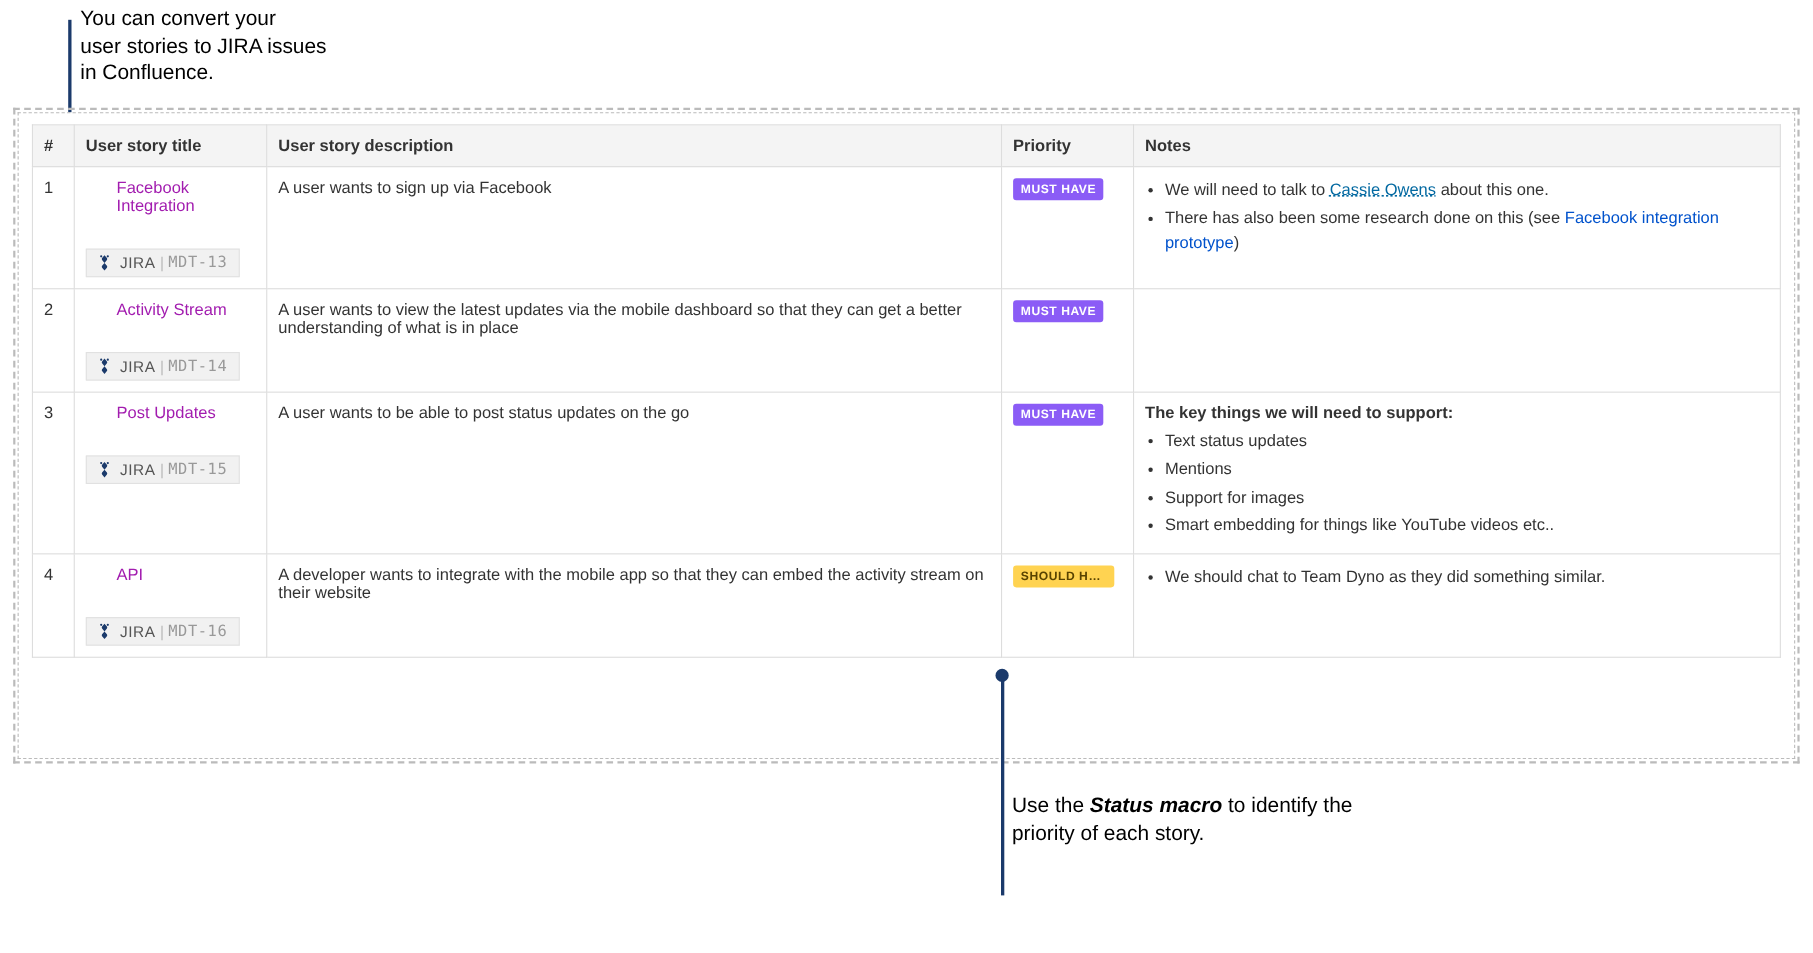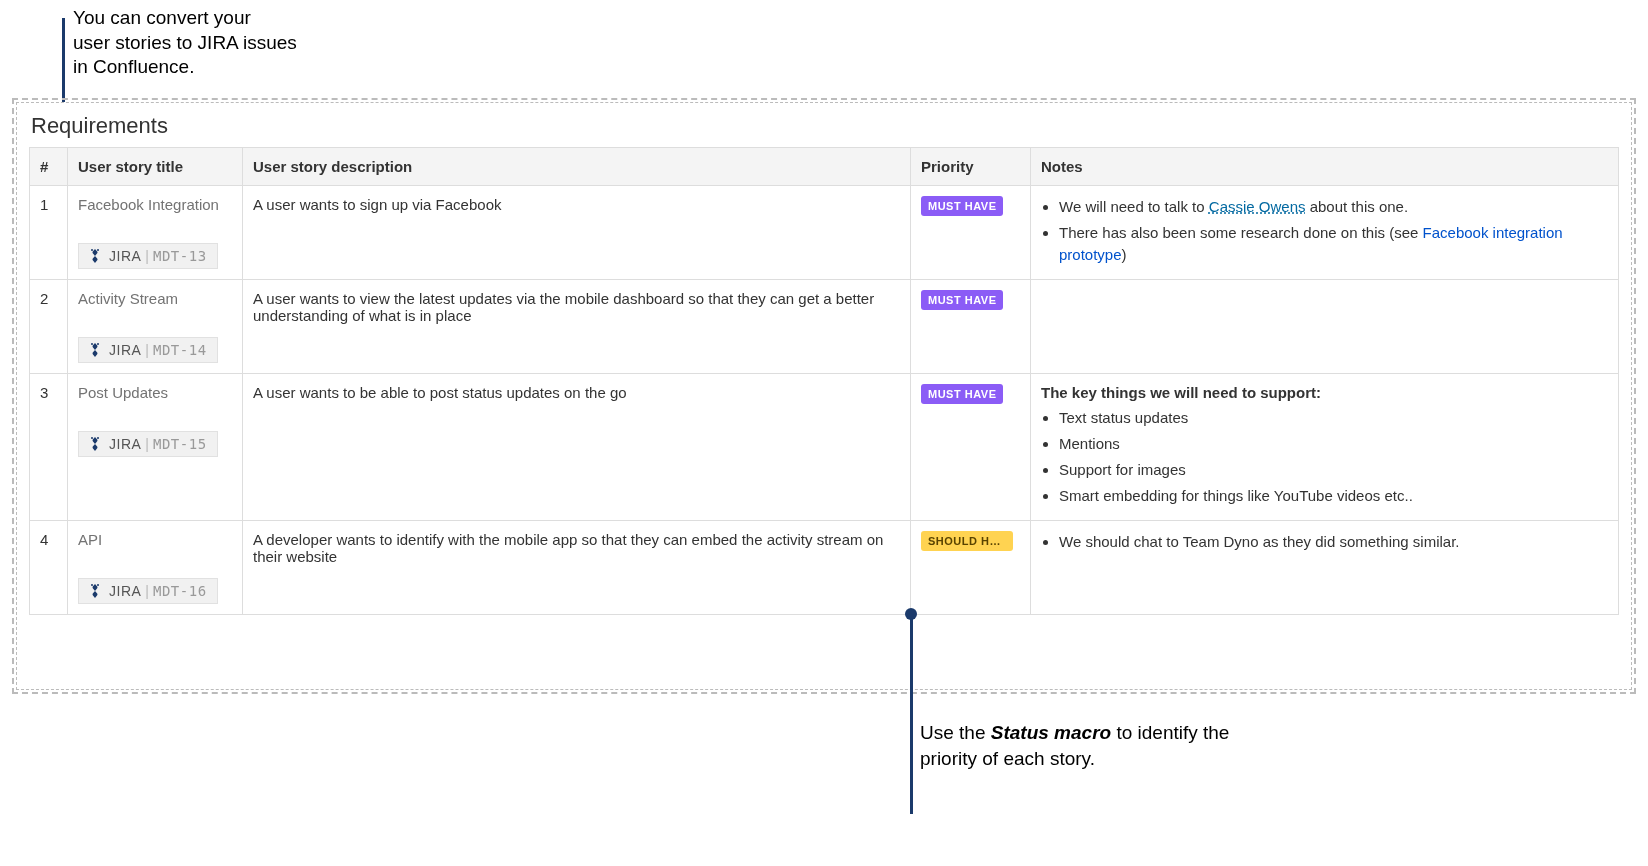--- a/index.html
+++ b/index.html
@@ -118,21 +118,21 @@
     font-weight: 700;
     color: #333;
   }
   table.req col.c-num  { width: 38px; }
   table.req col.c-title{ width: 175px; }
   table.req col.c-desc { width: 668px; }
   table.req col.c-prio { width: 120px; }
   table.req col.c-notes{ width: auto; }
   td.num { color: #555; }
 
-  .story-title { font-size: 15px; color: #737373; }
+  .story-title { font-size: 15px; color: #a21caf; margin-left: 28px; }
 
   
   .jira-loz {
     display: inline-flex;
     align-items: center;
     gap: 6px;
     background: #f1f1f1;
     border: 1px solid #e1e1e1;
     padding: 4px 10px 4px 8px;
     margin-top: 30px;
@@ -184,21 +184,20 @@
   <div class="callout-top">
     <span>You can convert your</span><br>
     <span>user stories to JIRA issues</span><br>
     <span>in Confluence.</span>
   </div>
   <div class="callout-top-line"></div>
   <div class="callout-top-dot"></div>
 
   <div class="frame-outer">
     <div class="frame-inner">
-      <div class="section-title">Requirements</div>
 
       <table class="req">
         <colgroup>
           <col class="c-num">
             <col class="c-title">
             <col class="c-desc">
             <col class="c-prio">
             <col class="c-notes">
         </colgroup>
         <thead>
@@ -311,21 +310,21 @@
                       <path fill="#1b3a6b" d="M8 1l2.2 2.6c.4.5.4 1.2 0 1.7L8 8 5.8 5.3c-.4-.5-.4-1.2 0-1.7L8 1zm0 7l2.2 2.6c.4.5.4 1.2 0 1.7L8 15l-2.2-2.7c-.4-.5-.4-1.2 0-1.7L8 8z"></path>
                       <circle cx="5" cy="2" r="1" fill="#1b3a6b"></circle>
                       <circle cx="11" cy="2" r="1" fill="#1b3a6b"></circle>
                     </svg>
                 </span>
                 <span class="jira-label">JIRA</span>
                 <span class="jira-sep">|</span>
                 <span class="jira-key">MDT-16</span>
               </span>
             </td>
-            <td>A developer wants to identify with the mobile app so that they can embed the activity stream on their website</td>
+            <td>A developer wants to integrate with the mobile app so that they can embed the activity stream on their website</td>
             <td>
               <span class="status status-yellow">SHOULD HAVE</span>
             </td>
             <td class="notes">
               <ul>
                 <li>We should chat to Team Dyno as they did something similar.</li>
               </ul>
             </td>
           </tr>
 

